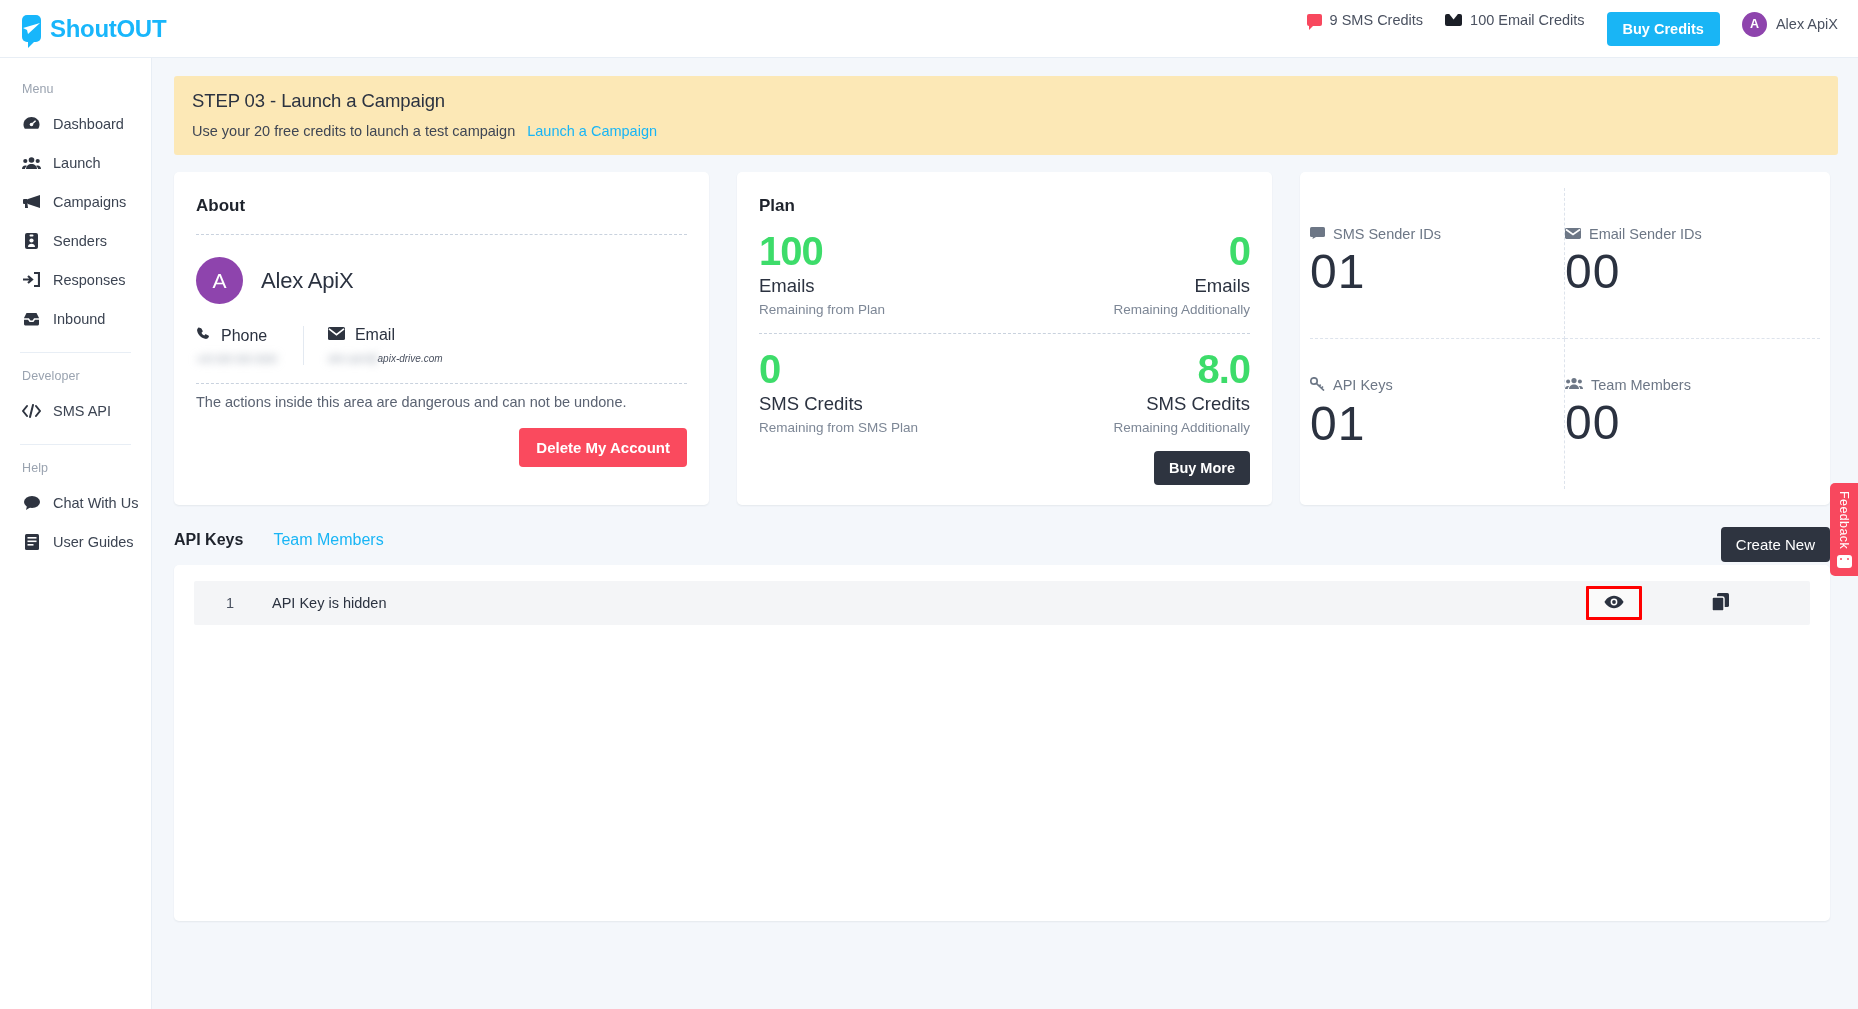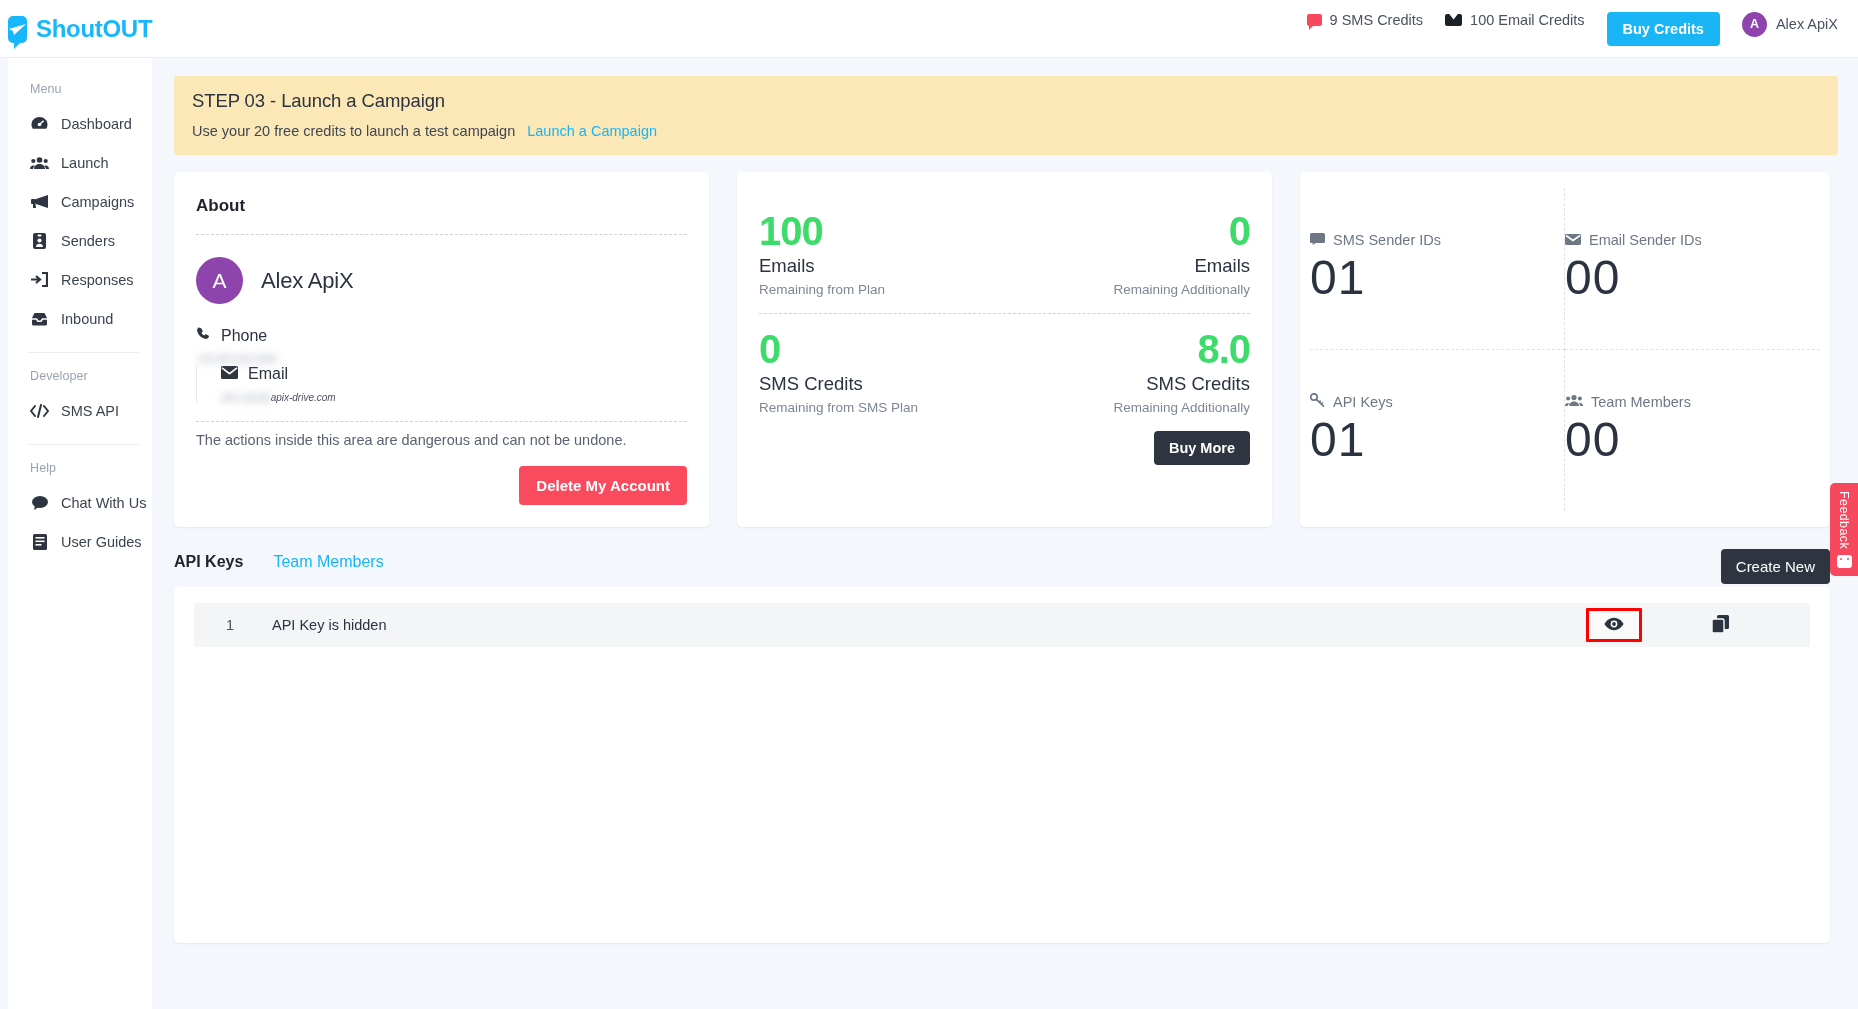--- a/index.html
+++ b/index.html
@@ -10,21 +10,21 @@
     overflow: hidden;
   }
   .app { position: relative; width: 1858px; height: 1009px; background:#f4f7fb; }
 
   
   .topbar {
     position: absolute; top: 0; left: 0; width: 1858px; height: 58px;
     background: #ffffff; border-bottom: 1px solid #e8eef5;
     display: flex; align-items: center; z-index: 30;
   }
-  .brand { display: flex; align-items: flex-end; gap: 9px; padding-left: 8px; width: 152px; }
+  .brand { display: flex; align-items: center; gap: 9px; padding-left: 22px; width: 152px; }
   .brand-mark {
     width: 31px; height: 27px; background: #18b6fb; border-radius: 5px;
     position: relative; display: flex; align-items: center; justify-content: center;
   }
   .brand-mark:after {
     content:""; position:absolute; left: 6px; bottom: -6px;
     border-left: 7px solid #18b6fb; border-bottom: 7px solid transparent;
   }
   .brand-mark svg { position: relative; z-index: 2; }
   .brand-text { font-size: 24px; font-weight: bold; color: #18b6fb; letter-spacing: -.3px; }
@@ -44,21 +44,21 @@
   }
   .user-chip { display:flex; align-items:center; gap:9px; cursor:pointer; }
   .avatar-sm {
     width: 25px; height: 25px; border-radius: 50%; background: #8e44ad; color:#fff;
     display:flex; align-items:center; justify-content:center; font-size:12.5px; font-weight:bold;
   }
   .user-name { font-size:14.5px; color:#4a5160; }
 
   
   .sidebar {
-    position: absolute; top: 58px; left: 8px; width: 152px; height: 951px;
+    position: absolute; top: 58px; left: 0; width: 152px; height: 951px;
     background: #ffffff; border-right: 1px solid #e8eef5; padding: 14px 0 0 0;
   }
   .side-group-label { font-size:12.5px; color:#9aa3b0; padding: 10px 0 8px 22px; letter-spacing:.1px; }
   .side-item {
     display:flex; align-items:center; gap:12px; padding: 11px 0 11px 22px;
     font-size:14.5px; color:#3c4452; cursor:pointer; text-decoration:none;
   }
   .side-ico { width:19px; height:17px; display:flex; align-items:center; justify-content:center; color:#2e3440; flex:0 0 19px; }
   .side-div { height:1px; background:#e8eef5; margin: 14px 20px 6px 20px; }
 
@@ -83,21 +83,21 @@
   .card-head { font-size:17px; font-weight:bold; color:#1e232c; }
   .dash-sep { border-top: 1px dashed #c9d2de; margin: 18px 0 0 0; height:0; }
 
   .profile-row { display:flex; align-items:center; gap:18px; margin-top: 22px; }
   .avatar-lg {
     width: 47px; height:47px; border-radius:50%; background:#8e44ad; color:#fff;
     display:flex; align-items:center; justify-content:center; font-size:21px; font-weight:500;
   }
   .profile-name { font-size:22px; color:#2b3240; letter-spacing:-.2px; }
 
-  .contact-row { display:flex; margin-top: 22px; flex-direction: column; }
+  .contact-row { display:flex; margin-top: 22px; }
   .contact-col { padding-right: 26px; }
   .contact-col.second { border-left:1px solid #e3e9f1; padding-left: 24px; }
   .contact-label { display:flex; align-items:center; gap:10px; font-size:16px; color:#2b3240; }
   .contact-val { margin-top: 9px; font-size:10px; color:#4a5160;font-style:italic; }
   .redacted { filter: blur(4px); color:#9aa3b0; }
 
   .danger-title { color:#f8485e; font-size:17px; font-weight:bold; margin-top: 20px; }
   .danger-desc { font-size:14.5px; color:#5b6372; margin-top: 10px; }
   .btn-delete {
     display:block; margin: 18px 0 0 auto; background:#fa4a5e; color:#fff; border:none;
@@ -358,20 +358,21 @@
           </div>
         </div>
 
         <div class="dash-sep"></div>
 
         <div class="danger-desc">The actions inside this area are dangerous and can not be undone.</div>
         <button class="btn-delete">Delete My Account</button>
       </div>
 
       <div class="card card-plan">
+        <div class="card-head">Plan</div>
 
         <div class="plan-grid">
           <div class="plan-half">
             <div class="plan-num">100</div>
             <div class="plan-unit">Emails</div>
             <div class="plan-note">Remaining from Plan</div>
           </div>
           <div class="plan-half right">
             <div class="plan-num">0</div>
             <div class="plan-unit">Emails</div>

